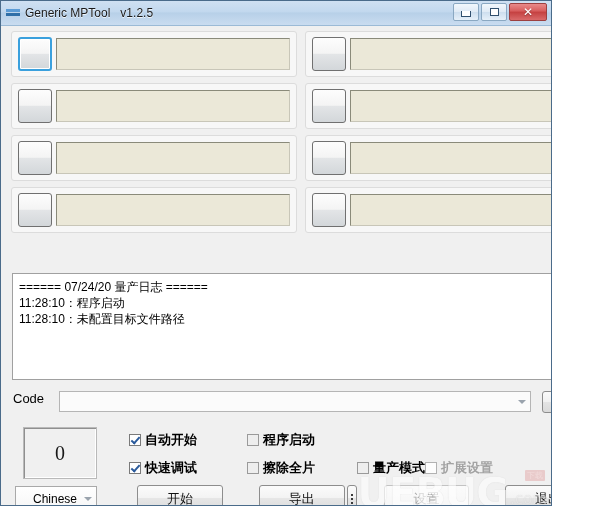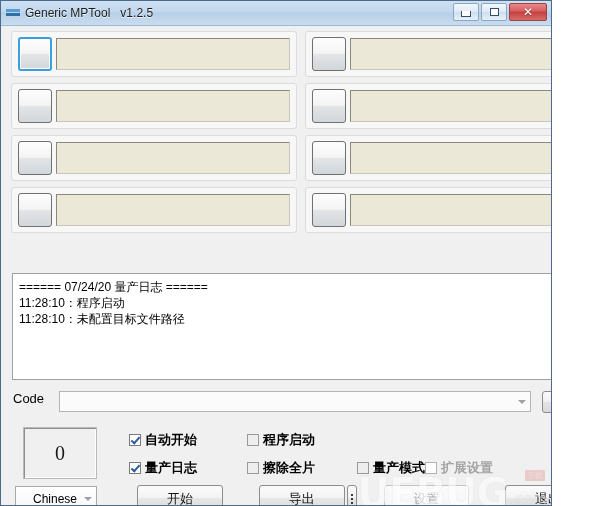--- a/index.html
+++ b/index.html
@@ -511,21 +511,21 @@
           <span class="check-label">自动开始</span>
         </label>
         <label class="check">
           <span class="box gray"></span>
           <span class="check-label">程序启动</span>
         </label>
       </div>
       <div class="check-row">
         <label class="check" style="width:118px">
           <span class="box checked"></span>
-          <span class="check-label">量产日志</span>
+          <span class="check-label">快速调试</span>
         </label>
         <label class="check" style="width:110px">
           <span class="box gray"></span>
           <span class="check-label">擦除全片</span>
         </label>
         <label class="check">
           <span class="box gray"></span>
           <span class="check-label">量产模式</span>
         </label>
         <label class="check" style="width:110px">

